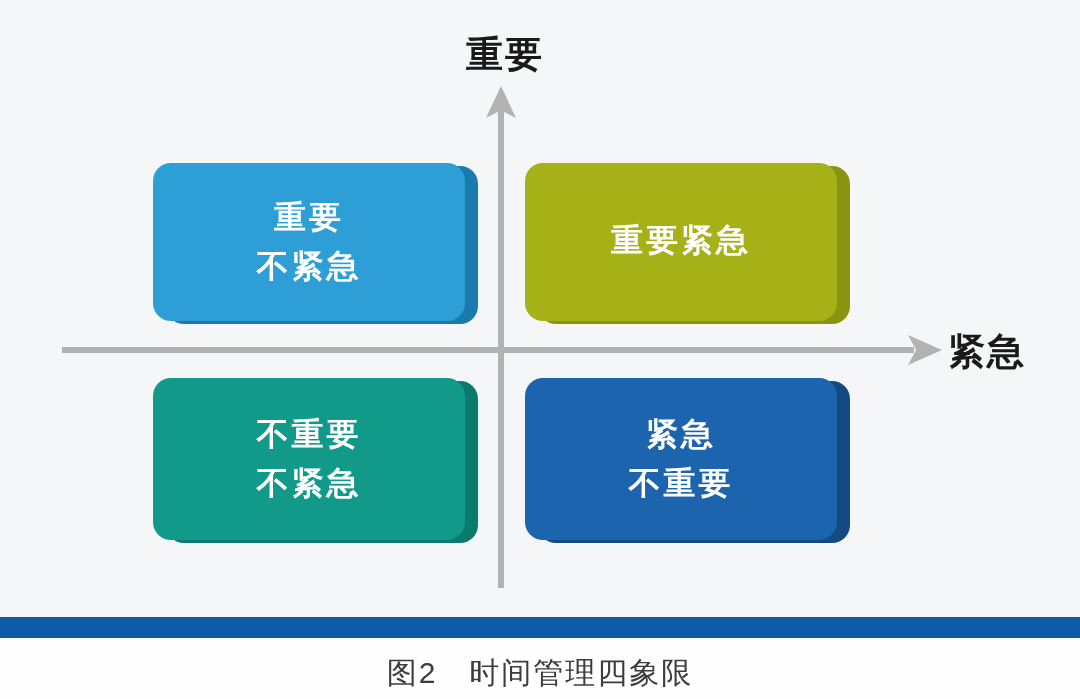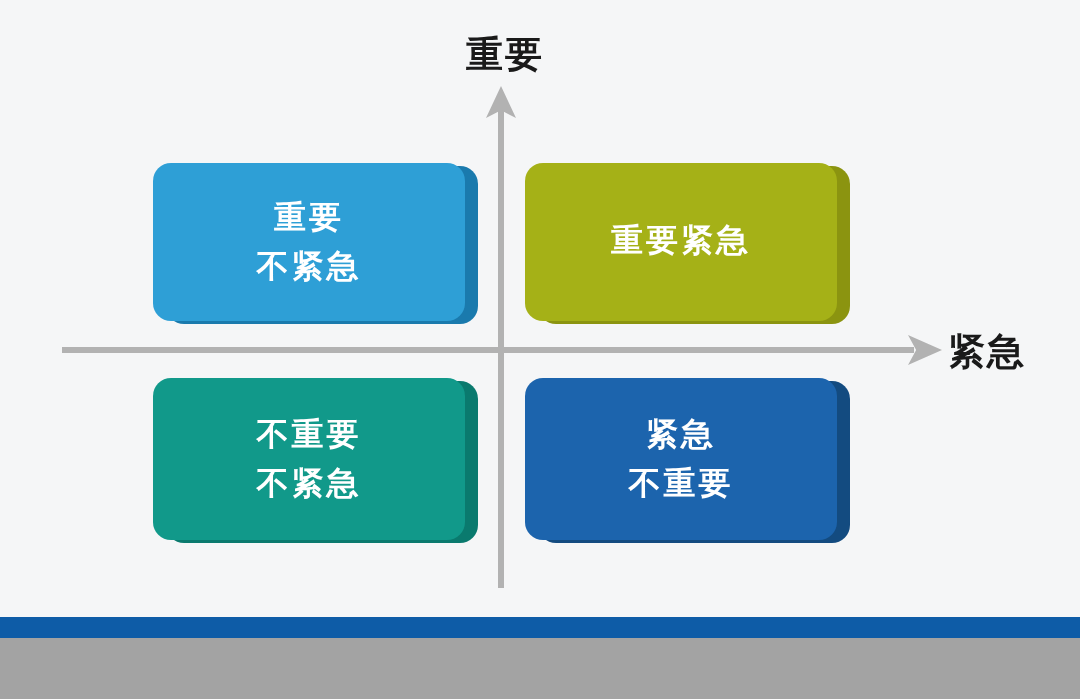--- a/index.html
+++ b/index.html
@@ -4,21 +4,21 @@
 <style>
   * { margin: 0; padding: 0; box-sizing: border-box; }
   html, body { width: 1080px; height: 699px; }
   body { font-family: "Liberation Sans", "DejaVu Sans", sans-serif; background: #ffffff; }
 
   .stage {
     position: relative;
     width: 1080px;
     height: 699px;
     overflow: hidden;
-    background: #a3a3a3;
+    background: #d946ef;
   }
 
   
   .diagram-area {
     position: absolute;
     left: 0; top: 0;
     width: 1080px; height: 617px;
     background: #F5F6F7;
   }
 
@@ -152,14 +152,17 @@
       <div class="quad-face" style="background: rgb(28, 100, 173);">
         <div class="quad-line" style="color: rgb(255, 255, 255);">紧急</div>
         <div class="quad-line" style="color: rgb(255, 255, 255);">不重要</div>
       </div>
     </div>
 
   </div>
 
   <div class="divider-bar" style="background: rgb(14, 92, 167);"></div>
 
+  <div class="caption-area">
+    <div class="figure-caption">图2　时间管理四象限</div>
+  </div>
 
 </div>
 
 </body></html>

